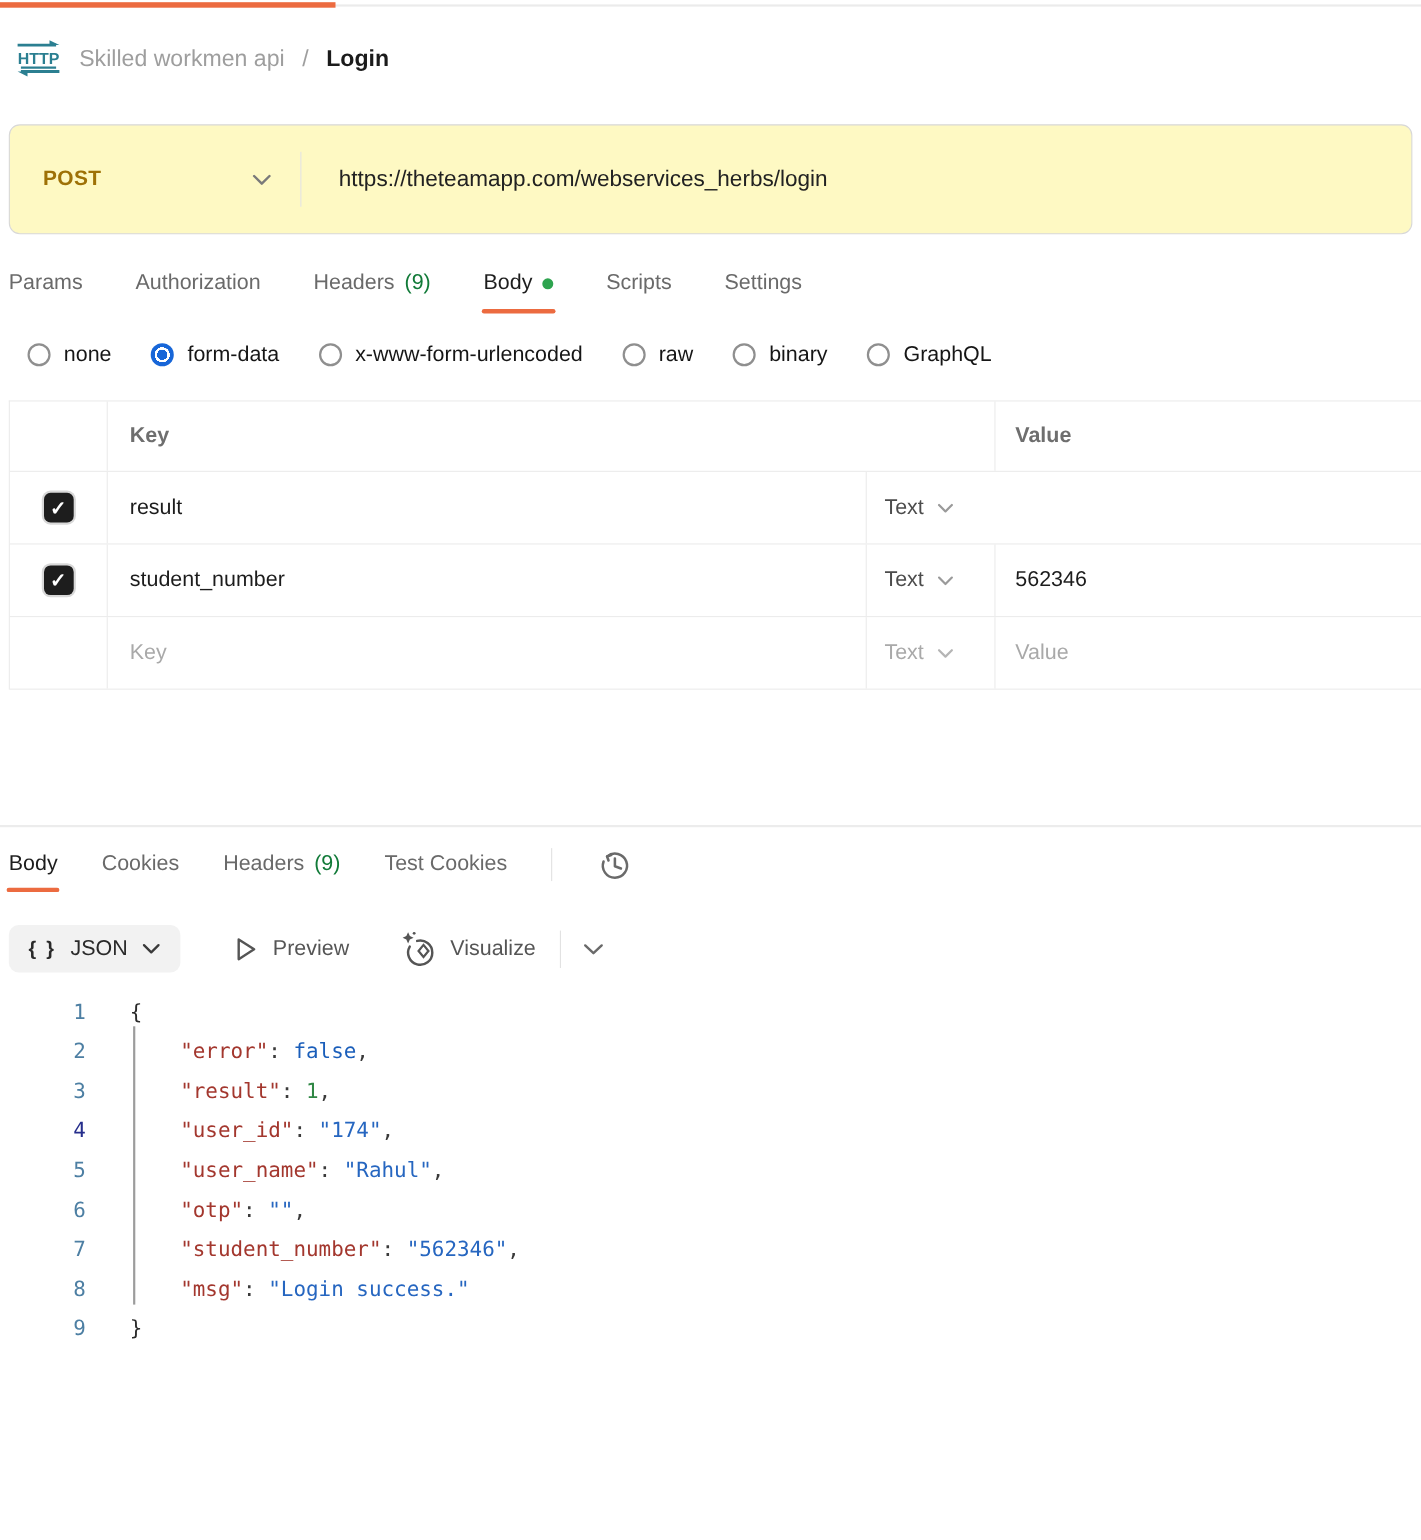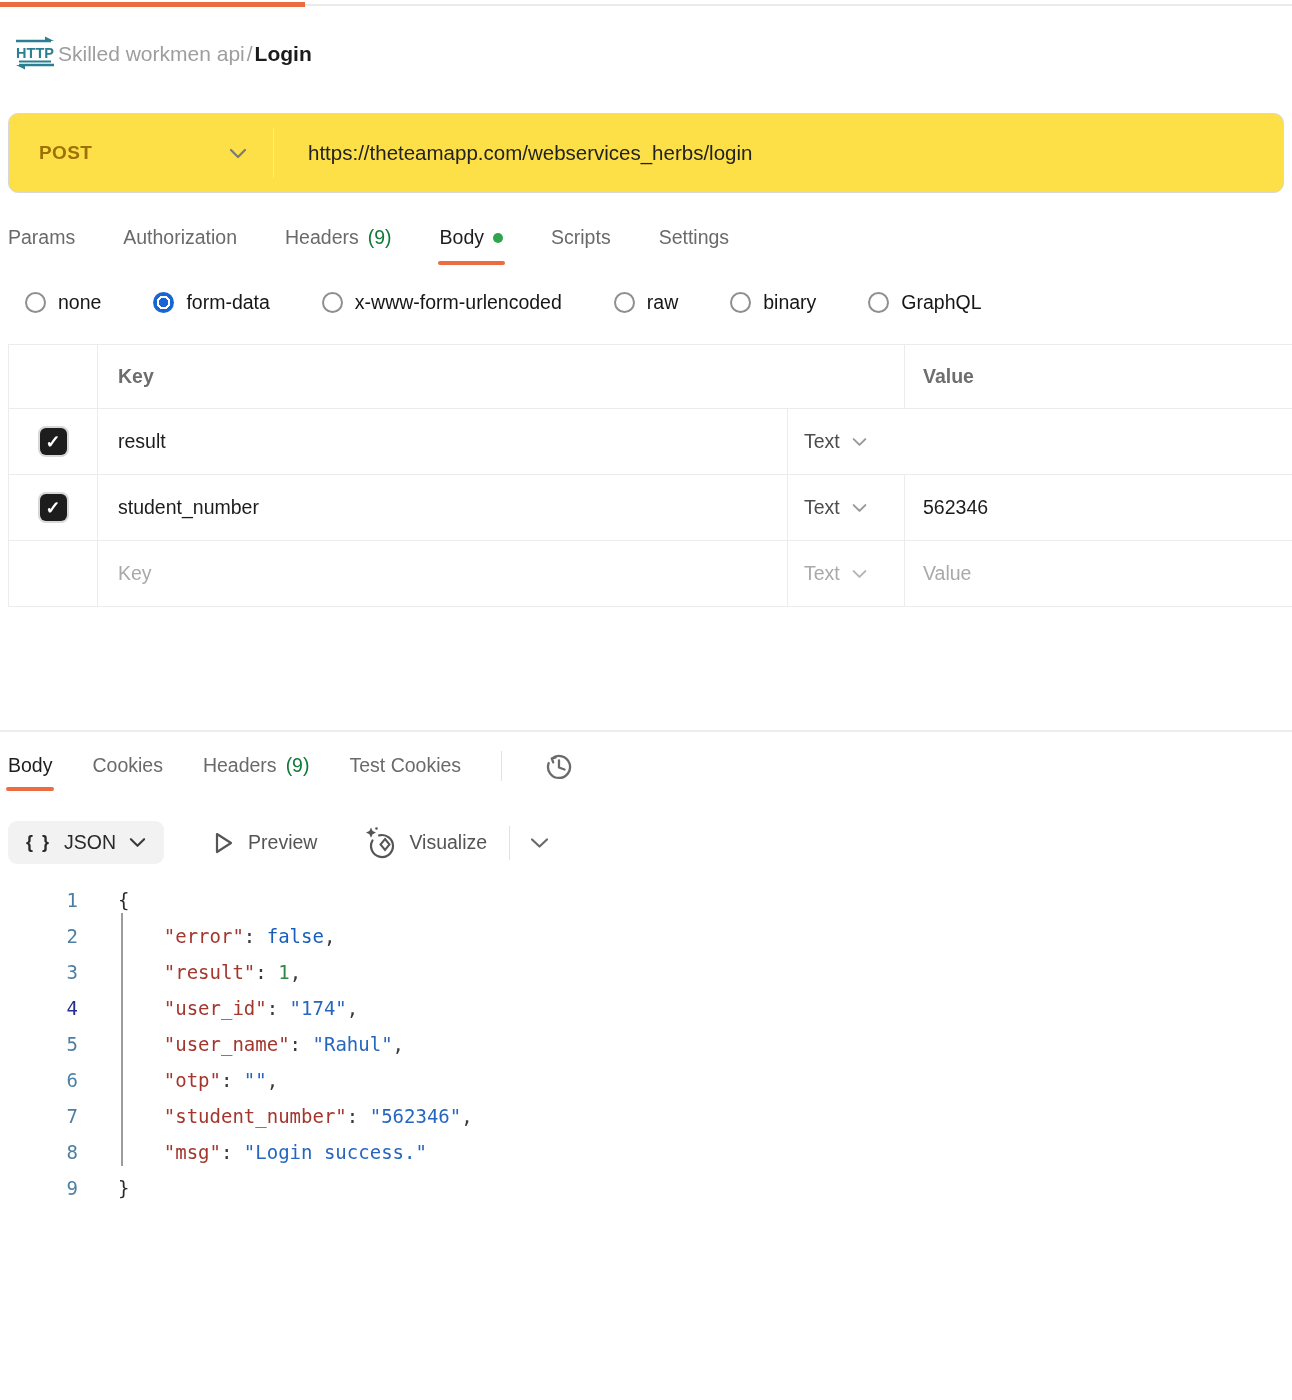--- a/index.html
+++ b/index.html
@@ -4,42 +4,42 @@
 <style>
   html,body{margin:0;padding:0;background:#fff;}
   body{width:1292px;height:1400px;overflow:hidden;font-family:"Liberation Sans",sans-serif;color:#1c1c1c;position:relative;}
 
   
   .topbar{position:relative;height:7px;}
   .topbar .rail{position:absolute;left:0;right:0;top:4px;height:2px;background:#ebebeb;}
   .topbar .active-seg{position:absolute;left:0;top:2px;width:305px;height:5px;background:#EC6B40;}
 
   
-  .crumbs{display:flex;align-items:center;margin:25px 0 0 12px;font-size:21px;}
+  .crumbs{display:flex;align-items:center;margin:25px 0 0 12px;gap:14px;font-size:21px;}
   .crumbs .col{color:#9e9e9e;}
   .crumbs .sep{color:#9e9e9e;margin:0 2px;}
   .crumbs .req{color:#1b1b1b;font-weight:700;}
 
   
-  .url-bar{display:flex;align-items:center;height:80px;margin:37px 8px 0 8px;border:1px solid #d8d8d8;border-radius:10px;box-sizing:border-box;background:#fde047;}
+  .url-bar{display:flex;align-items:center;height:100px;margin:37px 8px 0 8px;border:1px solid #d8d8d8;border-radius:10px;box-sizing:border-box;background:#fef9c3;}
   .method{width:208px;flex:none;display:flex;align-items:center;justify-content:space-between;padding:0 26px 0 30px;cursor:pointer;}
   .method .m-label{color:#9E7106;font-weight:700;font-size:19px;letter-spacing:.4px;}
   .vsep{width:1px;height:50px;background:#e4e4e4;flex:none;}
   .url-text{padding-left:34px;font-size:20.5px;color:#222;}
 
   
   .tabs{display:flex;gap:48px;padding-left:8px;margin-top:33px;font-size:19.5px;color:#6a6a6a;}
   .tab{padding-bottom:16px;position:relative;display:flex;align-items:center;gap:9px;cursor:pointer;white-space:nowrap;}
   .tab.active{color:#1d1d1d;}
   .tab.active::after{content:'';position:absolute;left:-2px;right:-2px;bottom:0;height:4px;background:#EC6B40;border-radius:2px;}
   .tab .count{color:#117A38;}
   .tab .dot{width:10px;height:10px;border-radius:50%;background:#2ea44f;}
 
   
-  .modes{display:flex;gap:52px;margin:26px 0 0 25px;align-items:center;font-size:19.5px;color:#161616;}
+  .modes{display:flex;gap:36px;margin:26px 0 0 25px;align-items:center;font-size:19.5px;color:#161616;}
   .mode{display:flex;align-items:center;gap:12px;cursor:pointer;white-space:nowrap;}
   .radio{width:21px;height:21px;border:2px solid #8f8f8f;border-radius:50%;box-sizing:border-box;flex:none;background:#fff;}
   .radio.sel{border:none;background:radial-gradient(circle at center,#1766D8 0 4.6px,#fff 4.7px 6.8px,#1766D8 6.9px 100%);}
 
   
   .kv{margin:30px 0 0 8px;border-top:1px solid #ececec;border-left:1px solid #ececec;font-size:19.5px;}
   .kv-row{display:grid;grid-template-columns:89px 689px 117px 1fr;border-bottom:1px solid #ececec;height:65px;}
   .kv-row.header{height:63px;color:#6e6e6e;font-weight:700;}
   .kv-row.header .c-key{grid-column:2/4;}
   .c{display:flex;align-items:center;box-sizing:border-box;height:100%;}

